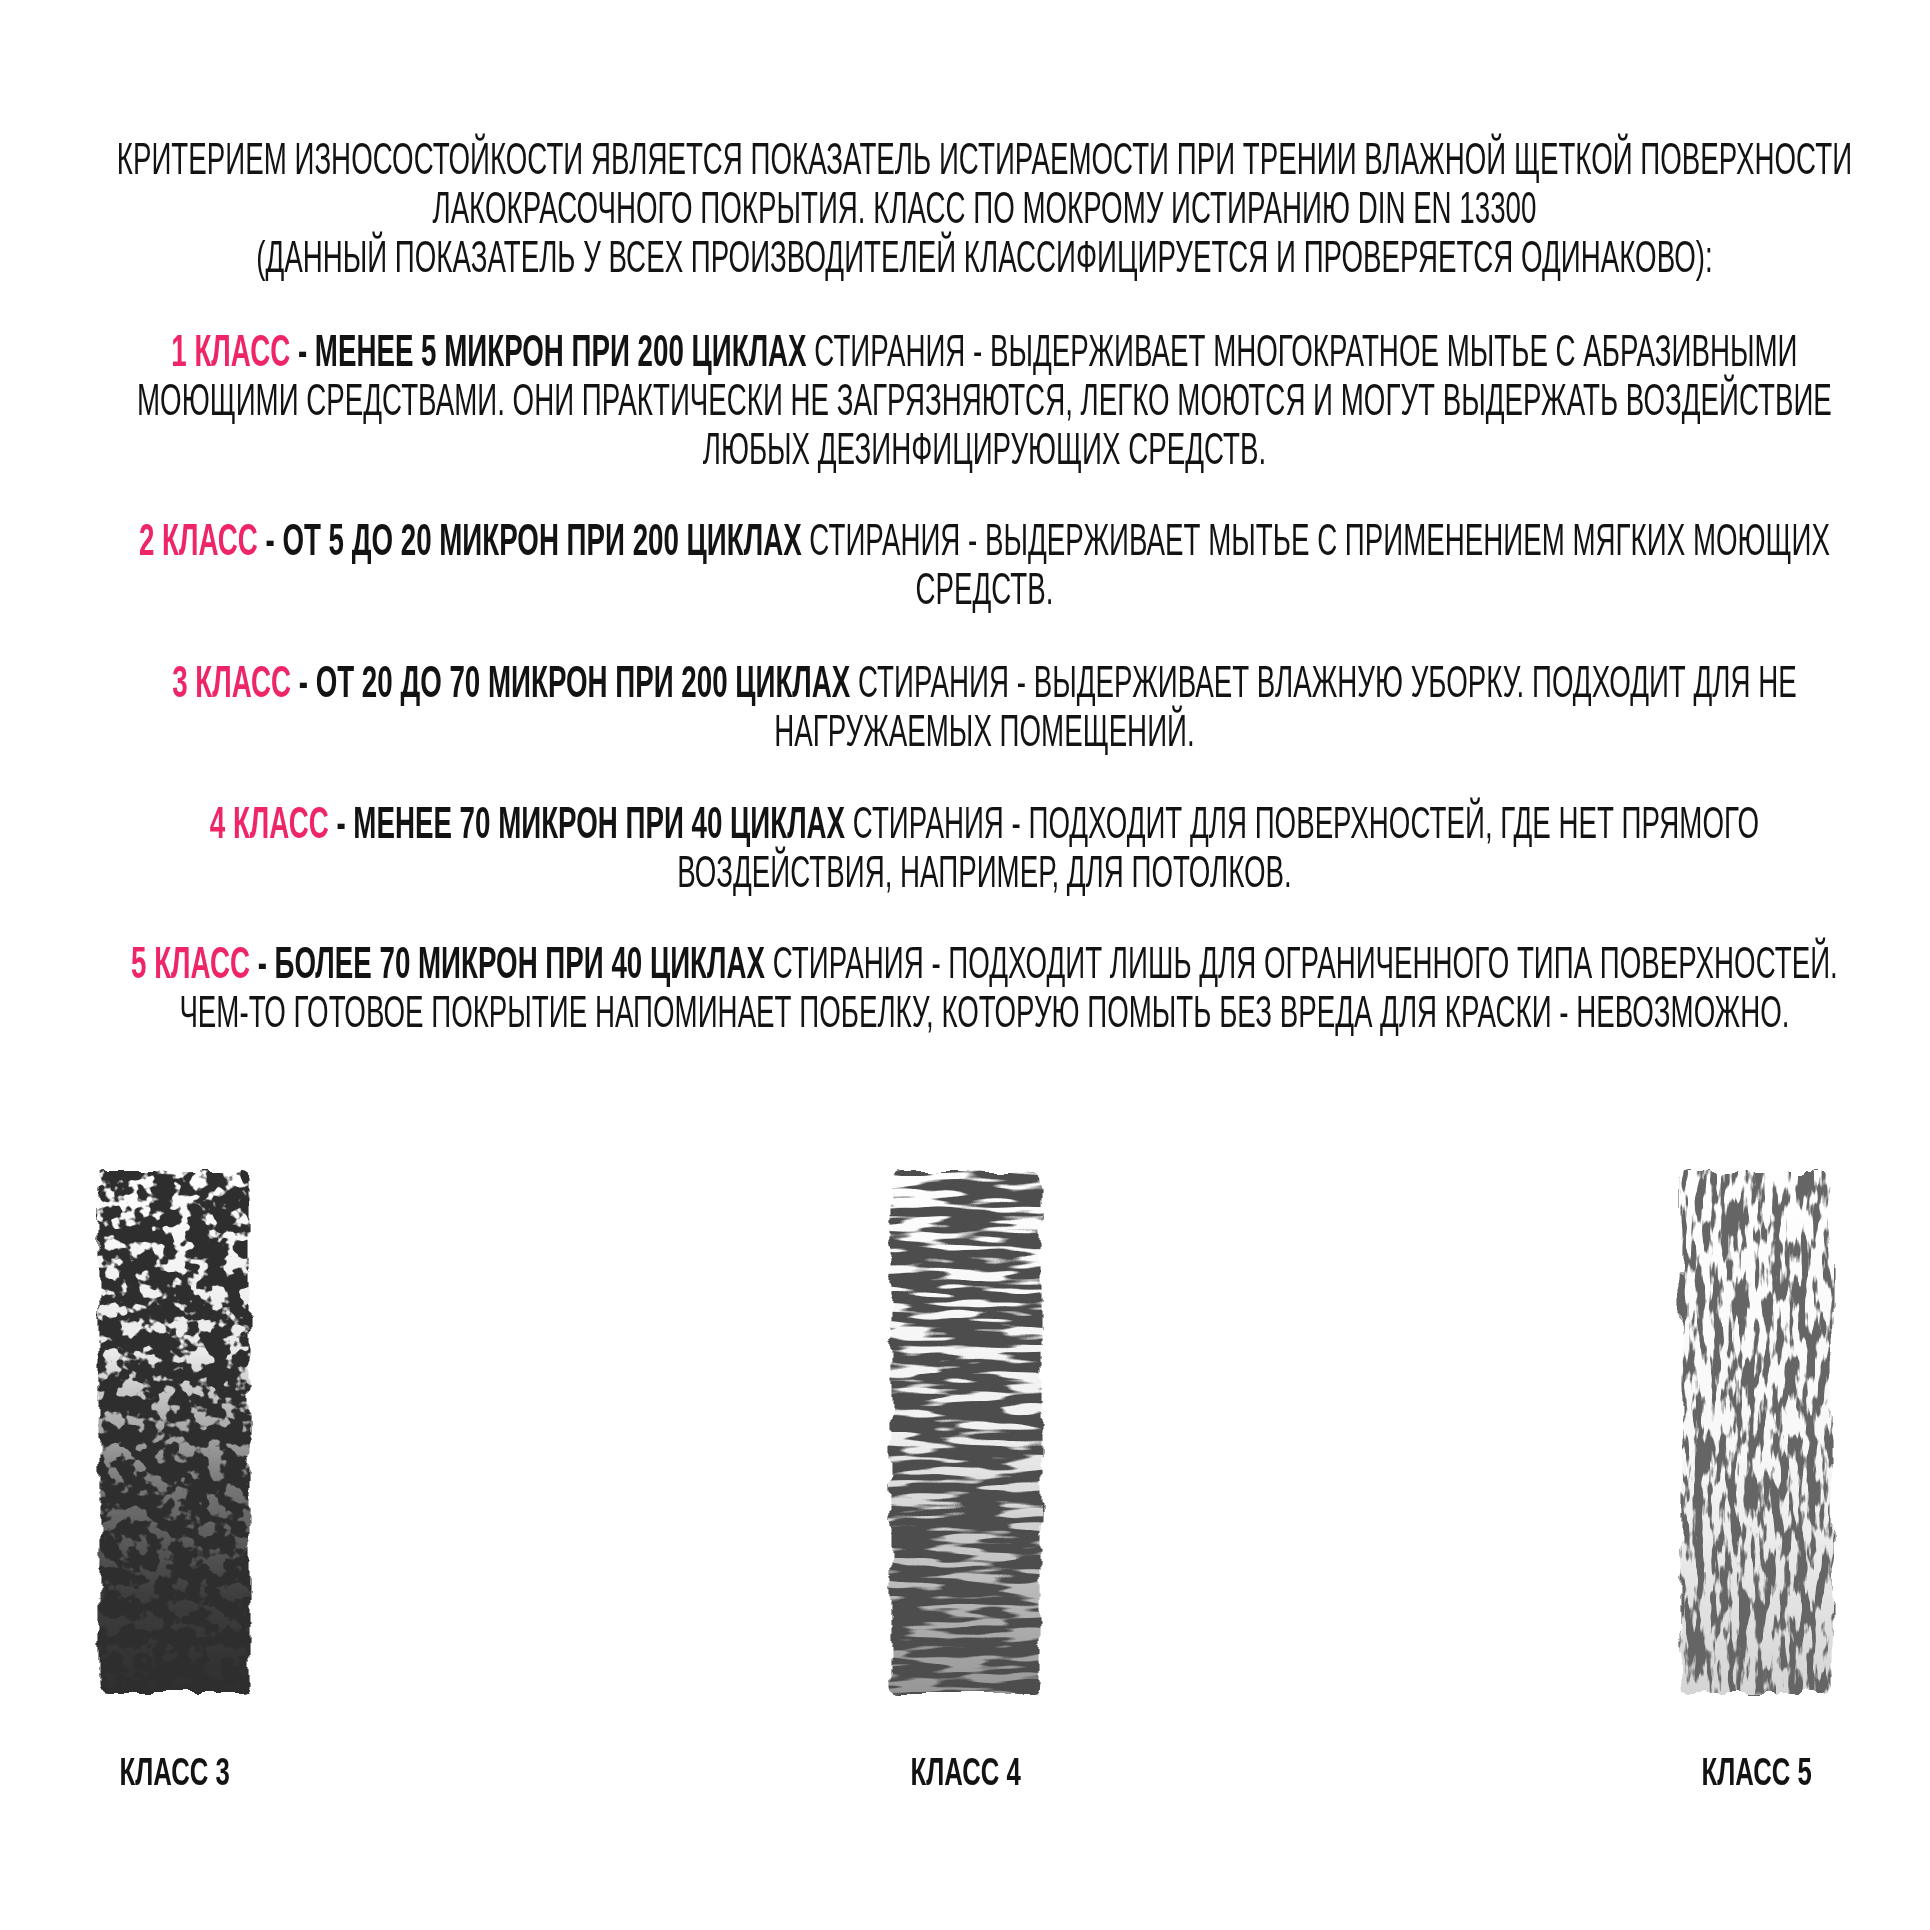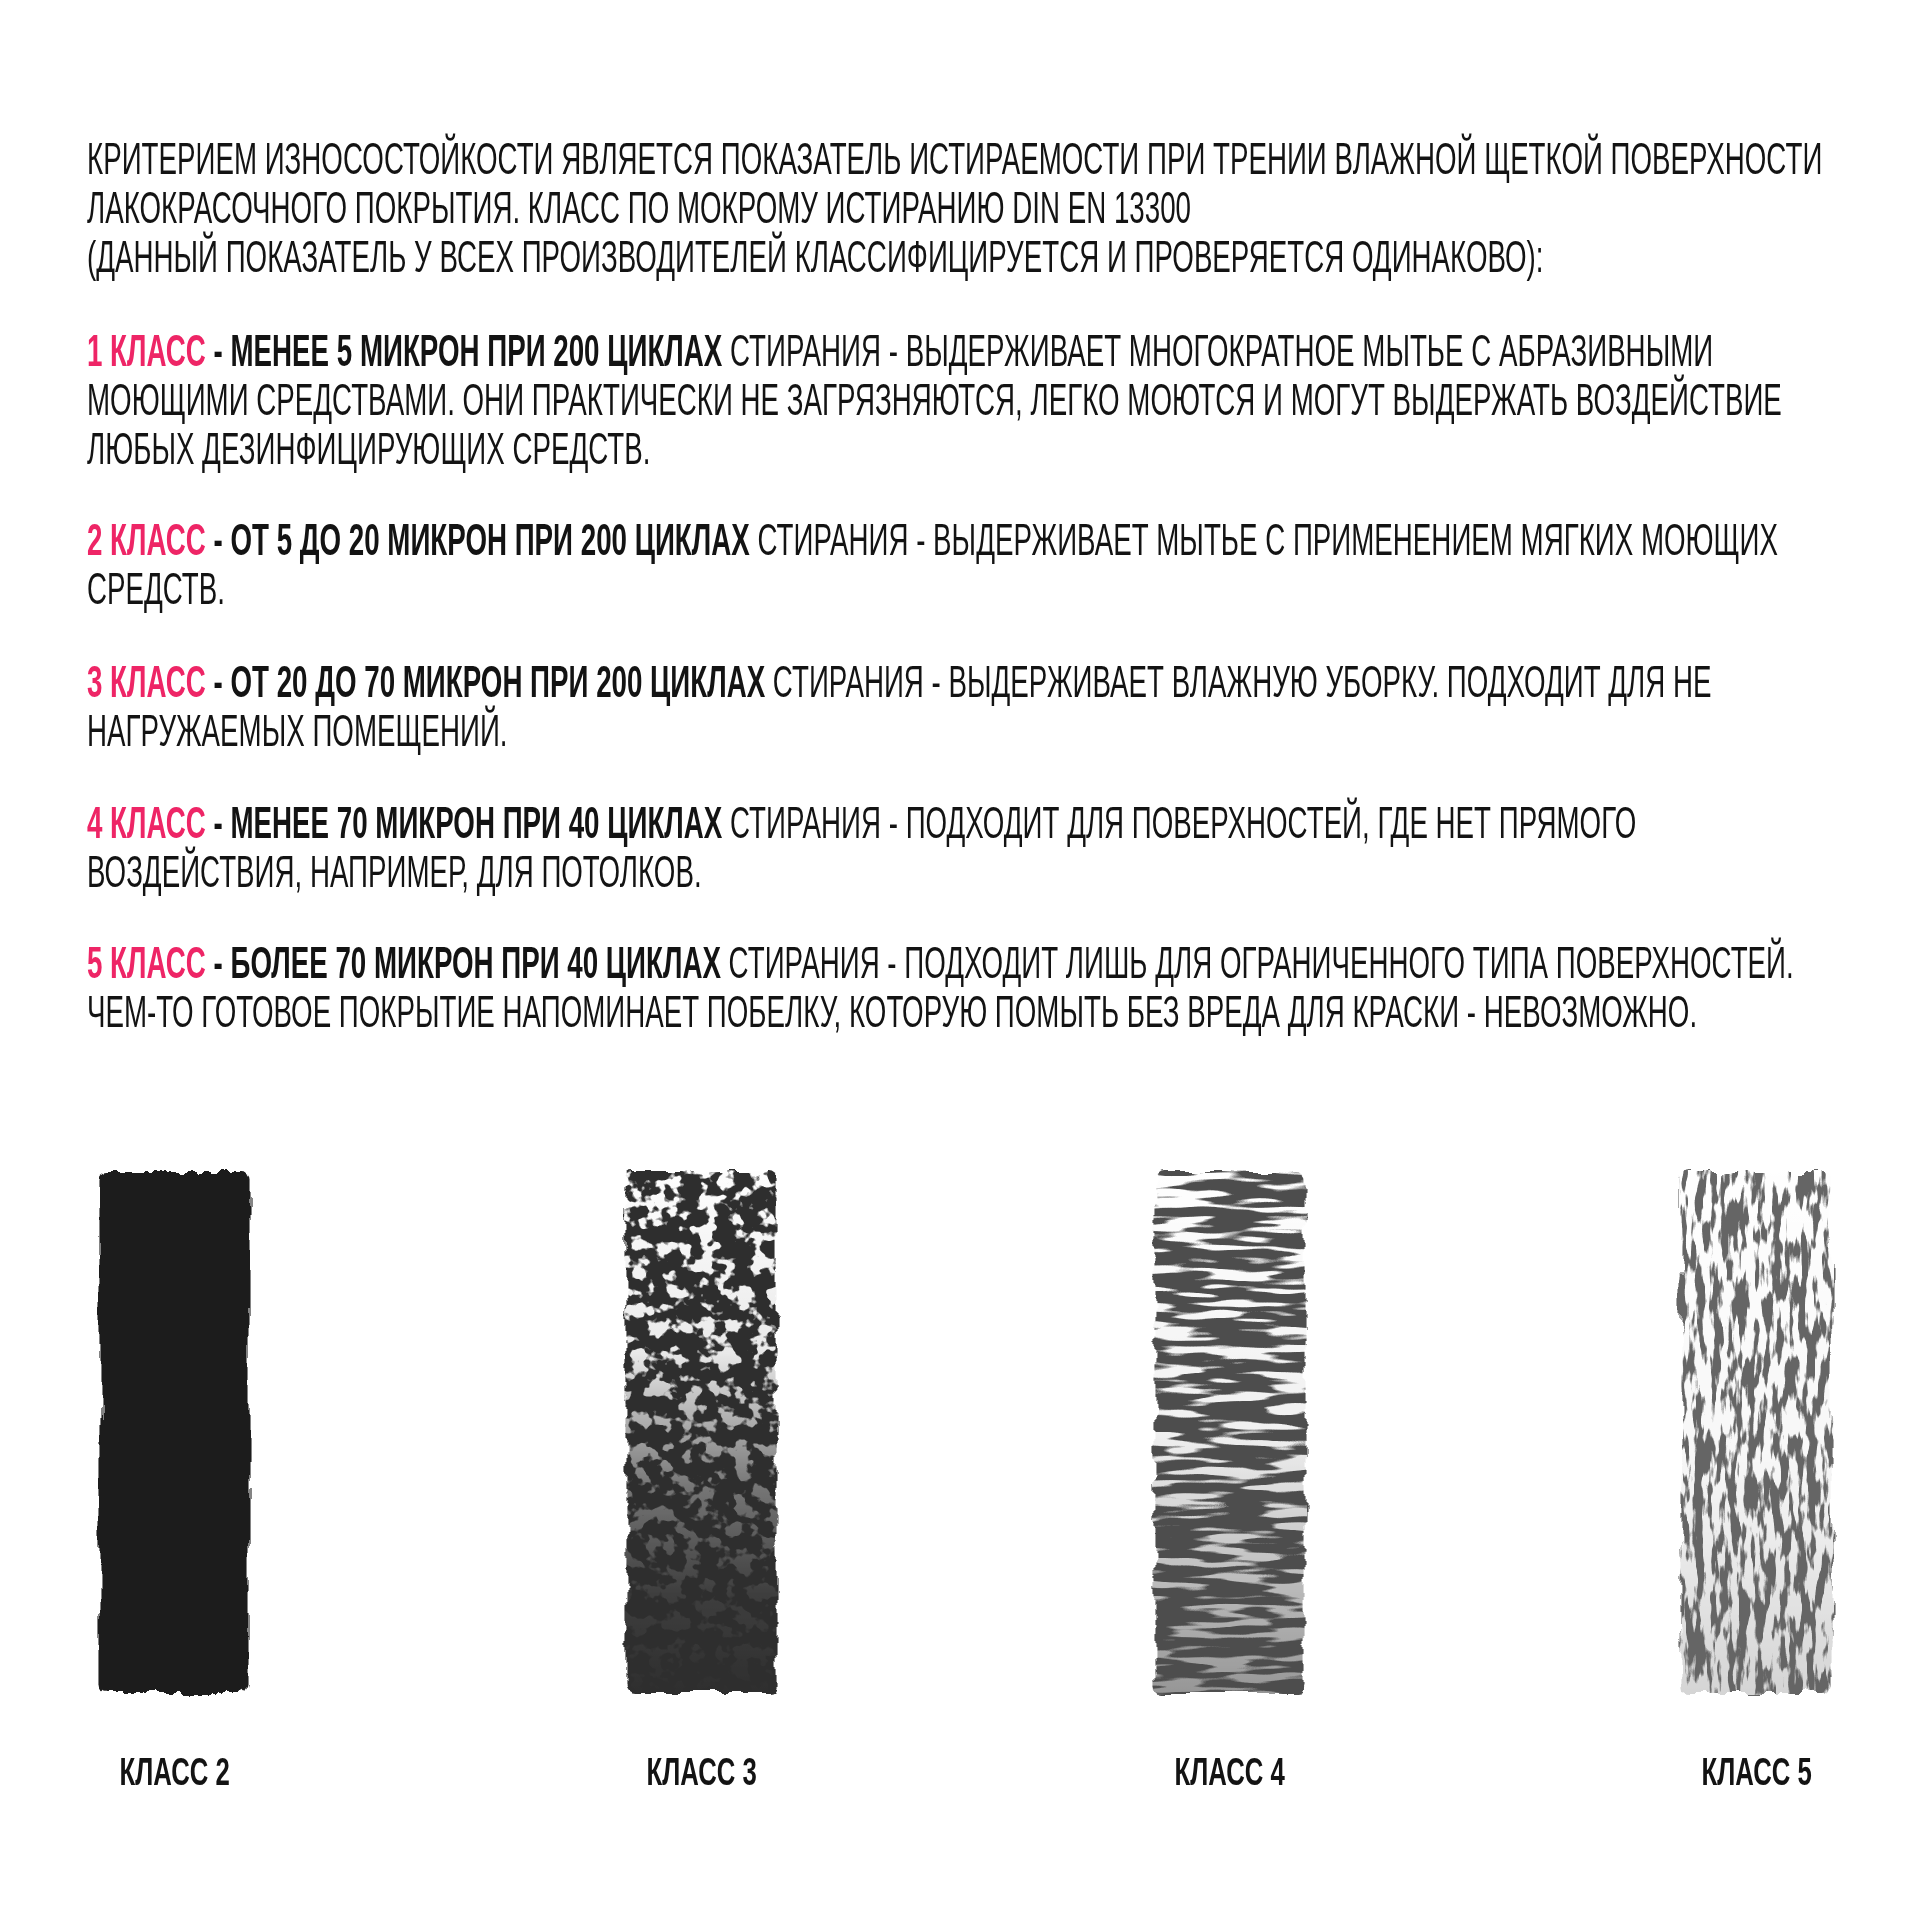--- a/index.html
+++ b/index.html
@@ -6,21 +6,21 @@
   html, body {
     margin: 0;
     padding: 0;
     width: 1931px;
     height: 1931px;
     background: #ffffff;
     overflow: hidden;
     font-family: "Liberation Sans", sans-serif;
     color: #131313;
   }
-  .page { position: relative; width: 1931px; height: 1925px; background: #ffffff; }
+  .page { position: relative; width: 1931px; height: 1925px; background: #ffffff; text-align: center; }
 
   
   .tblock { position: absolute; left: 87px; width: 2849px; }
   .tline {
     white-space: nowrap;
     font-size: 44px;
     line-height: 49px;
     font-weight: 400;
     transform: scaleX(0.63);
     transform-origin: 0 0;
@@ -82,32 +82,20 @@
   </div>
 
   <div class="tblock" style="top:938px">
     <div class="tline"><span class="p">5 КЛАСС</span> <span class="b">- БОЛЕЕ 70 МИКРОН ПРИ 40 ЦИКЛАХ</span><span> СТИРАНИЯ - ПОДХОДИТ ЛИШЬ ДЛЯ ОГРАНИЧЕННОГО ТИПА ПОВЕРХНОСТЕЙ.</span></div>
     <div class="tline">ЧЕМ-ТО ГОТОВОЕ ПОКРЫТИЕ НАПОМИНАЕТ ПОБЕЛКУ, КОТОРУЮ ПОМЫТЬ БЕЗ ВРЕДА ДЛЯ КРАСКИ - НЕВОЗМОЖНО.</div>
   </div>
 
   <div class="swatch-row">
 
 
-    <div class="cell">
-      <svg viewBox="0 0 225 690">
-        <defs>
-          <filter id="e2" x="-12%" y="-6%" width="124%" height="112%">
-            <feTurbulence type="fractalNoise" baseFrequency="0.07 0.014" numOctaves="3" seed="9" result="n"></feTurbulence>
-            <feDisplacementMap in="SourceGraphic" in2="n" scale="16" xChannelSelector="R" yChannelSelector="G"></feDisplacementMap>
-          </filter>
-        </defs>
-        <rect x="16" y="10" width="193" height="670" rx="10" filter="url(#e2)" fill="#1e1e1e"></rect>
-      </svg>
-      <div class="slabel">КЛАСС 2</div>
-    </div>
 
     <div class="cell">
       <svg viewBox="0 0 225 690">
         <defs>
           <filter id="e3" x="-12%" y="-6%" width="124%" height="112%">
             <feTurbulence type="fractalNoise" baseFrequency="0.03 0.035" numOctaves="3" seed="15" result="n"></feTurbulence>
             <feDisplacementMap in="SourceGraphic" in2="n" scale="16" xChannelSelector="R" yChannelSelector="G"></feDisplacementMap>
           </filter>
           <filter id="b3" x="0%" y="0%" width="100%" height="100%">
             <feTurbulence type="fractalNoise" baseFrequency="0.045 0.05" numOctaves="3" seed="23"></feTurbulence>

